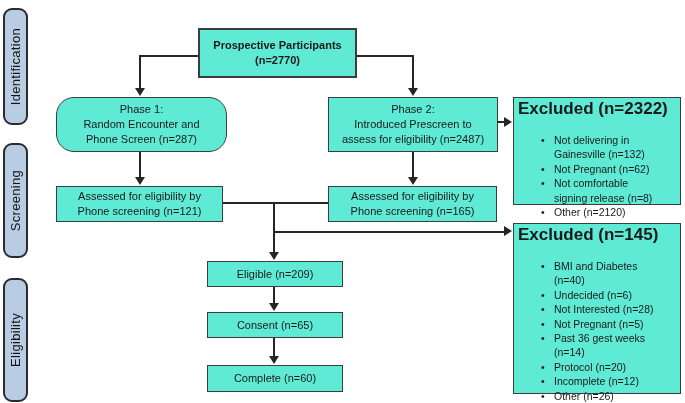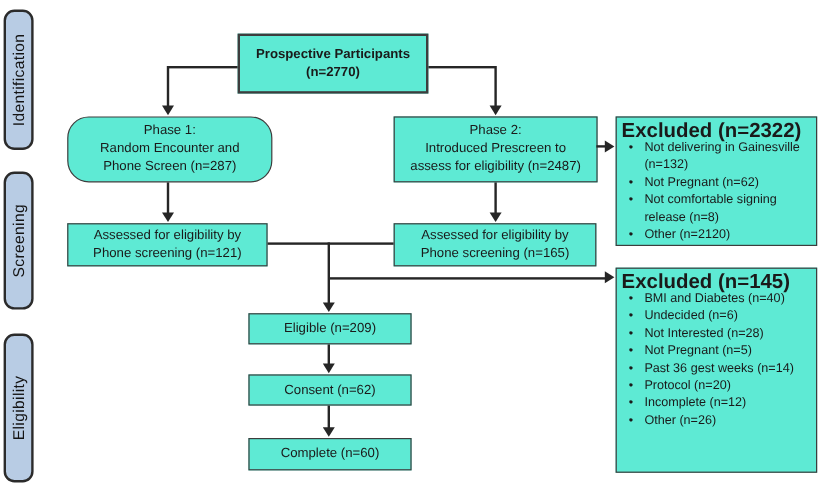--- a/index.html
+++ b/index.html
@@ -11,21 +11,21 @@
     position:absolute; background:#5eead4; border:2px solid #3d3d3d;
     display:flex; flex-direction:column; align-items:center; justify-content:center;
     text-align:center; font-size:11px; line-height:15px; box-sizing:border-box;
   }
   .box.bold { font-weight:bold; }
   .listbox {
     align-items:flex-start; justify-content:flex-start; text-align:left;
     padding:3px 4px 2px 4px;
   }
   .listbox .list-title { font-weight:bold; font-size:17px; line-height:15px; }
-  ul.items { margin:0; padding:0; list-style:none; }
+  ul.items { margin:17px; padding:0; list-style:none; }
   ul.items li {
     position:relative; padding-left:19px; font-size:10.5px; line-height:14.4px;
   }
   ul.items li::before { content:"\2022"; position:absolute; left:6px; }
   .stage {
     position:absolute; left:3px; width:25px; background:#b8cce4;
     border:2px solid #2b2b2b; border-radius:9px; box-sizing:border-box;
     display:flex; align-items:center; justify-content:center;
   }
   .stage span {
@@ -110,21 +110,21 @@
       <li>Incomplete (n=12)</li>
       <li>Other (n=26)</li>
     </ul>
   </div>
 
   <div class="box" style="left:207px; top:261px; width:136px; height:26px; border-width:1.5px;">
     <span>Eligible (n=209)</span>
   </div>
 
   <div class="box" style="left:207px; top:312px; width:136px; height:26px; border-width:1.5px;">
-    <span>Consent (n=62)</span>
+    <span>Consent (n=65)</span>
   </div>
 
   <div class="box" style="left:207px; top:365px; width:136px; height:27px; border-width:1.5px;">
     <span>Complete (n=60)</span>
   </div>
 
   <div class="hline" style="left:140px; top:55px; width:58px;"></div>
   <div class="vline" style="left:139px; top:55px; height:34px;"></div>
   <div class="arrow-down" style="left:135px; top:88px;"></div>
 

